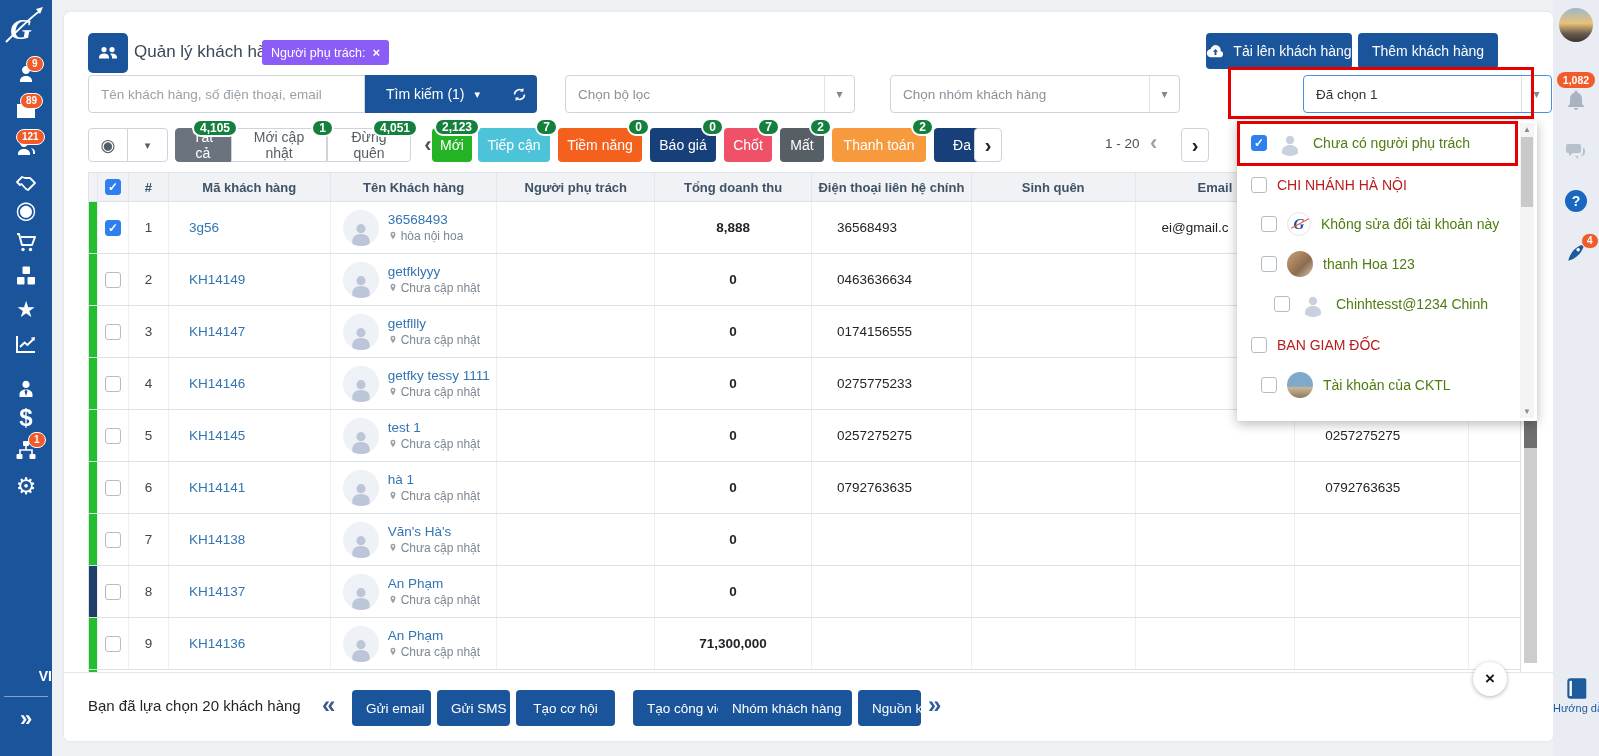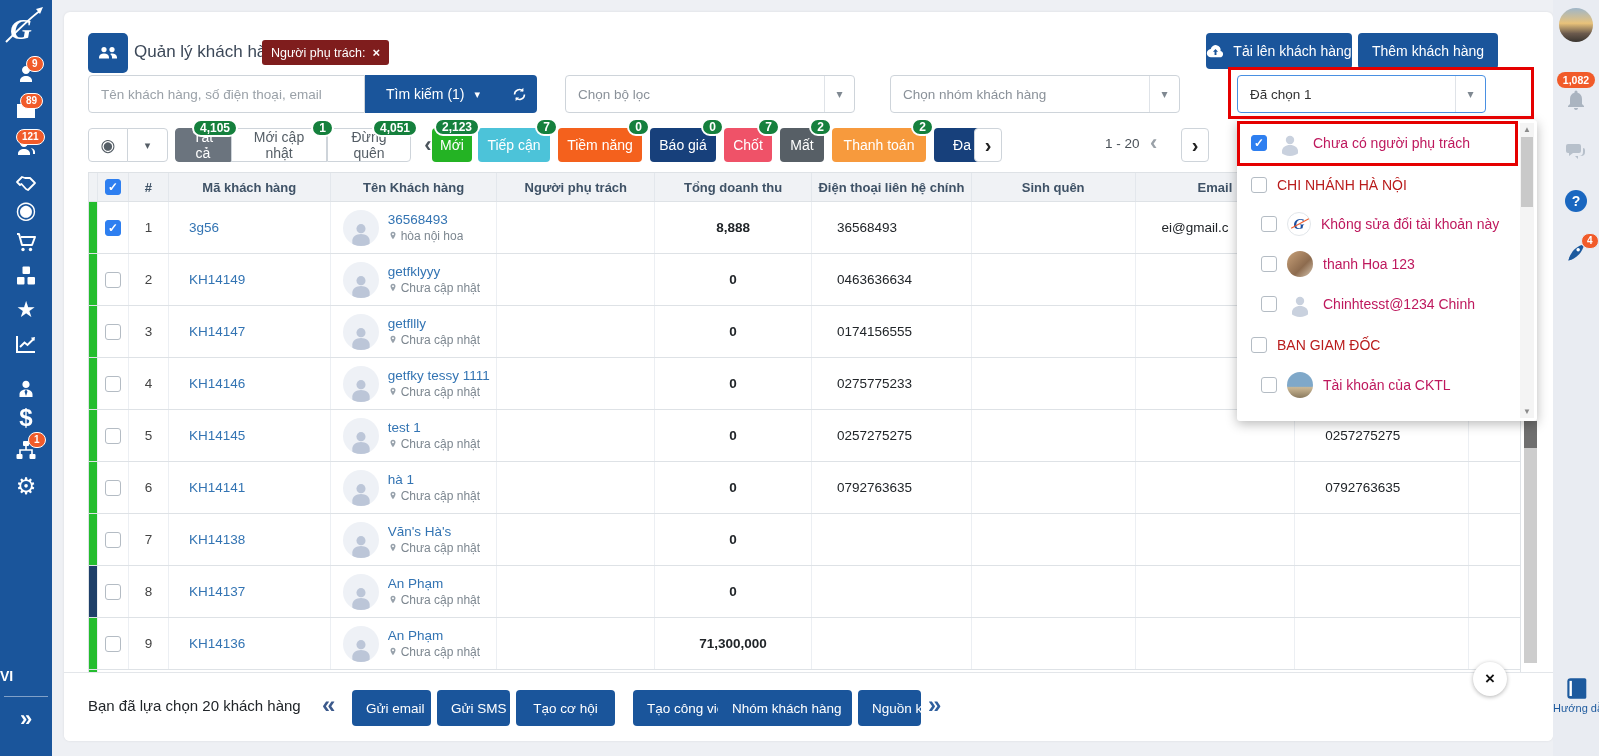--- a/index.html
+++ b/index.html
@@ -3,38 +3,38 @@
 <meta charset="utf-8">
 <style>
   *{margin:0;padding:0;box-sizing:border-box}
   body{font-family:"Liberation Sans",sans-serif;background:#eef0f4}
   .screen{position:relative;width:1599px;height:756px;background:#eef0f4;overflow:hidden}
   
   .sidebar{position:absolute;left:0;top:0;width:52px;height:756px;background:#1a559b;z-index:20}
   .snav{position:absolute;left:0;width:52px;text-align:center;color:#fff;cursor:pointer}
   .sbadge{position:absolute;background:#f15b2a;color:#fff;font-size:10px;font-weight:bold;
           border-radius:9px;padding:1px 5px;border:1px solid #fff;line-height:12px;white-space:nowrap}
-  .lang{position:absolute;left:0;width:52px;text-align:left;color:#fff;font-size:14px;font-weight:bold}
+  .lang{position:absolute;left:0;width:52px;text-align:right;color:#fff;font-size:14px;font-weight:bold}
   .sep{position:absolute;left:4px;width:44px;border-top:1px solid rgba(255,255,255,.45)}
   
   .rail{position:absolute;left:1553px;top:0;width:46px;height:756px;background:#e9ecf2;z-index:20}
   .rail .item{position:absolute;left:0;width:46px;text-align:center}
   .avatar-photo{display:inline-block;width:34px;height:34px;border-radius:50%;
     background:linear-gradient(180deg,#9fb6c9 0%,#e8c27a 45%,#6b5a4d 75%,#3a3530 100%)}
   .pill{background:#f15b2a;color:#fff;font-size:10.5px;font-weight:bold;border-radius:9px;padding:2px 6px}
   .helpq{display:inline-block;width:22px;height:22px;border-radius:50%;background:#1a67c0;color:#fff;
          font-weight:bold;font-size:14px;line-height:22px}
   .guide-label{color:#1d5a9e;font-size:11px;white-space:nowrap}
   
   .card{position:absolute;left:64px;top:12px;width:1489px;height:729px;background:#fff;border-radius:6px;
         box-shadow:0 0 3px rgba(0,0,0,.08);z-index:1}
   .module-btn{position:absolute;left:24px;top:21px;width:40px;height:40px;background:#1a559b;border:none;
         border-radius:5px;display:flex;align-items:center;justify-content:center;cursor:pointer}
   .page-title{position:absolute;left:70px;top:30px;font-size:17px;color:#3c4858;font-weight:normal}
-  .chip{position:absolute;left:198px;top:28px;height:25px;background:#7f1d1d;color:#fff;border-radius:3px;
+  .chip{position:absolute;left:198px;top:28px;height:25px;background:#8b5cf6;color:#fff;border-radius:3px;
         font-size:12.5px;display:flex;align-items:center;gap:7px;padding:0 9px;cursor:pointer}
   .chip .x{font-weight:bold;font-size:13px;cursor:pointer}
   .btn-blue{position:absolute;top:21px;height:36px;background:#1a559b;color:#fff;border:none;border-radius:4px;
         font-size:14px;font-family:inherit;display:flex;align-items:center;justify-content:center;gap:8px;cursor:pointer}
   
   .inp{position:absolute;left:24px;top:63px;width:277px;height:38px;border:1px solid #ced4da;border-radius:4px 0 0 4px;
        padding:6px 12px;font-size:13.5px;font-family:inherit;color:#495057}
   .inp::placeholder{color:#9aa1a8}
   .search-btn{position:absolute;left:301px;top:63px;width:136px;height:38px;background:#1a559b;color:#fff;border:none;
        border-radius:0;font-size:14px;font-family:inherit;display:flex;align-items:center;justify-content:center;gap:10px;cursor:pointer}
@@ -85,21 +85,21 @@
   .foot .sel-text{position:absolute;left:24px;top:24px;font-size:15px;color:#212529}
   .fbtn{position:absolute;top:17px;height:36px;background:#1a559b;color:#fff;border:none;border-radius:4px;
        font-size:13.5px;font-family:inherit;padding:0 14px;cursor:pointer;white-space:nowrap;overflow:hidden}
   .fchev{position:absolute;top:18px;background:none;border:none;color:#3c5a8c;font-size:24px;font-weight:bold;cursor:pointer}
   .closefab{position:absolute;left:1473px;top:662px;width:34px;height:34px;border-radius:50%;background:#fff;
        box-shadow:0 1px 4px rgba(0,0,0,.3);border:none;font-size:17px;font-weight:bold;color:#111;cursor:pointer;z-index:30;line-height:32px}
   
   .panel{position:absolute;left:1237px;top:120px;width:300px;height:301px;background:#fff;border-radius:3px;
        box-shadow:0 3px 12px rgba(0,0,0,.28);z-index:25;overflow:hidden}
   .pitem{position:absolute;left:0;width:280px;height:40px;display:flex;align-items:center;gap:10px;cursor:pointer}
-  .pitem .lbl{font-size:14px;color:#be185d;white-space:nowrap}
+  .pitem .lbl{font-size:14px;color:#4d7c0f;white-space:nowrap}
   .pitem .lbl.grp{font-weight:normal;font-size:14px;color:#b91c1c}
   .dav{width:26px;height:26px;border-radius:50%;flex:none;overflow:hidden;display:flex;align-items:flex-end;justify-content:center;background:#fff}
   .dav.sil{background:#fff}
   .dav.photo1{background:linear-gradient(135deg,#c9a27a,#8d6b4e 60%,#d9c9b4)}
   .dav.photo2{background:linear-gradient(180deg,#7fa8c9 55%,#cbb794 60%,#8a7a5e)}
   .glogo{width:24px;height:24px;border-radius:50%;border:1px solid #e2e6ea;font-family:"Liberation Serif",serif;
        font-style:italic;font-weight:bold;color:#1c4fa0;font-size:15px;line-height:22px;text-align:center;position:relative;flex:none}
   .glogo i{position:absolute;left:2px;top:10px;width:20px;border-top:1.6px solid #f15b2a;transform:rotate(-28deg)}
   .pscroll{position:absolute;right:3px;top:3px;width:14px;height:295px;background:#f4f4f4}
   .pscroll .thumb{position:absolute;left:1px;top:14px;width:12px;height:70px;background:#c9c9c9}
@@ -241,21 +241,21 @@
         </svg>
     </button>
     <div class="select" style="left:501px;width:290px">
       <span class="val">Chọn bộ lọc</span>
       <span class="caret">▾</span>
     </div>
     <div class="select" style="left:826px;width:290px">
       <span class="val">Chọn nhóm khách hàng</span>
       <span class="caret">▾</span>
     </div>
-    <div class="select focus" style="left:1173px;width:249px">
+    <div class="select focus" style="left:1239px;width:249px">
       <span class="val" style="color:#333">Đã chọn 1</span>
       <span class="caret">▾</span>
     </div>
 
     <button class="viewbtn" style="left:24px;width:40px;border-radius:4px 0 0 4px;font-size:17px">
         <span>◉</span>
       </button>
     <button class="viewbtn" style="left:63px;width:41px;border-radius:0 4px 4px 0;font-size:11px">
         <span>▾</span>
       </button>
@@ -686,21 +686,21 @@
     <div class="pitem" style="top:84px;left:24px">
       <span class="cb"></span>
       <span class="glogo">G<i></i></span>
       <span class="lbl">Không sửa đổi tài khoản này</span>
     </div>
     <div class="pitem" style="top:124px;left:24px">
       <span class="cb"></span>
       <span class="dav photo1"></span>
       <span class="lbl">thanh Hoa 123</span>
     </div>
-    <div class="pitem" style="top:164px;left:24px">
+    <div class="pitem" style="top:164px;left:37px">
       <span class="cb"></span>
       <span class="dav sil">
           <svg width="24" height="24" viewBox="0 0 24 24" fill="#c9d1de">
             <circle cx="12" cy="8" r="4.2"></circle>
             <path d="M12 13c-4.4 0-8 2.6-8 6v5h16v-5c0-3.4-3.6-6-8-6z"></path>
           </svg>
         </span>
       <span class="lbl">Chinhtesst@1234 Chinh</span>
     </div>
     <div class="pitem" style="top:205px;left:14px">

